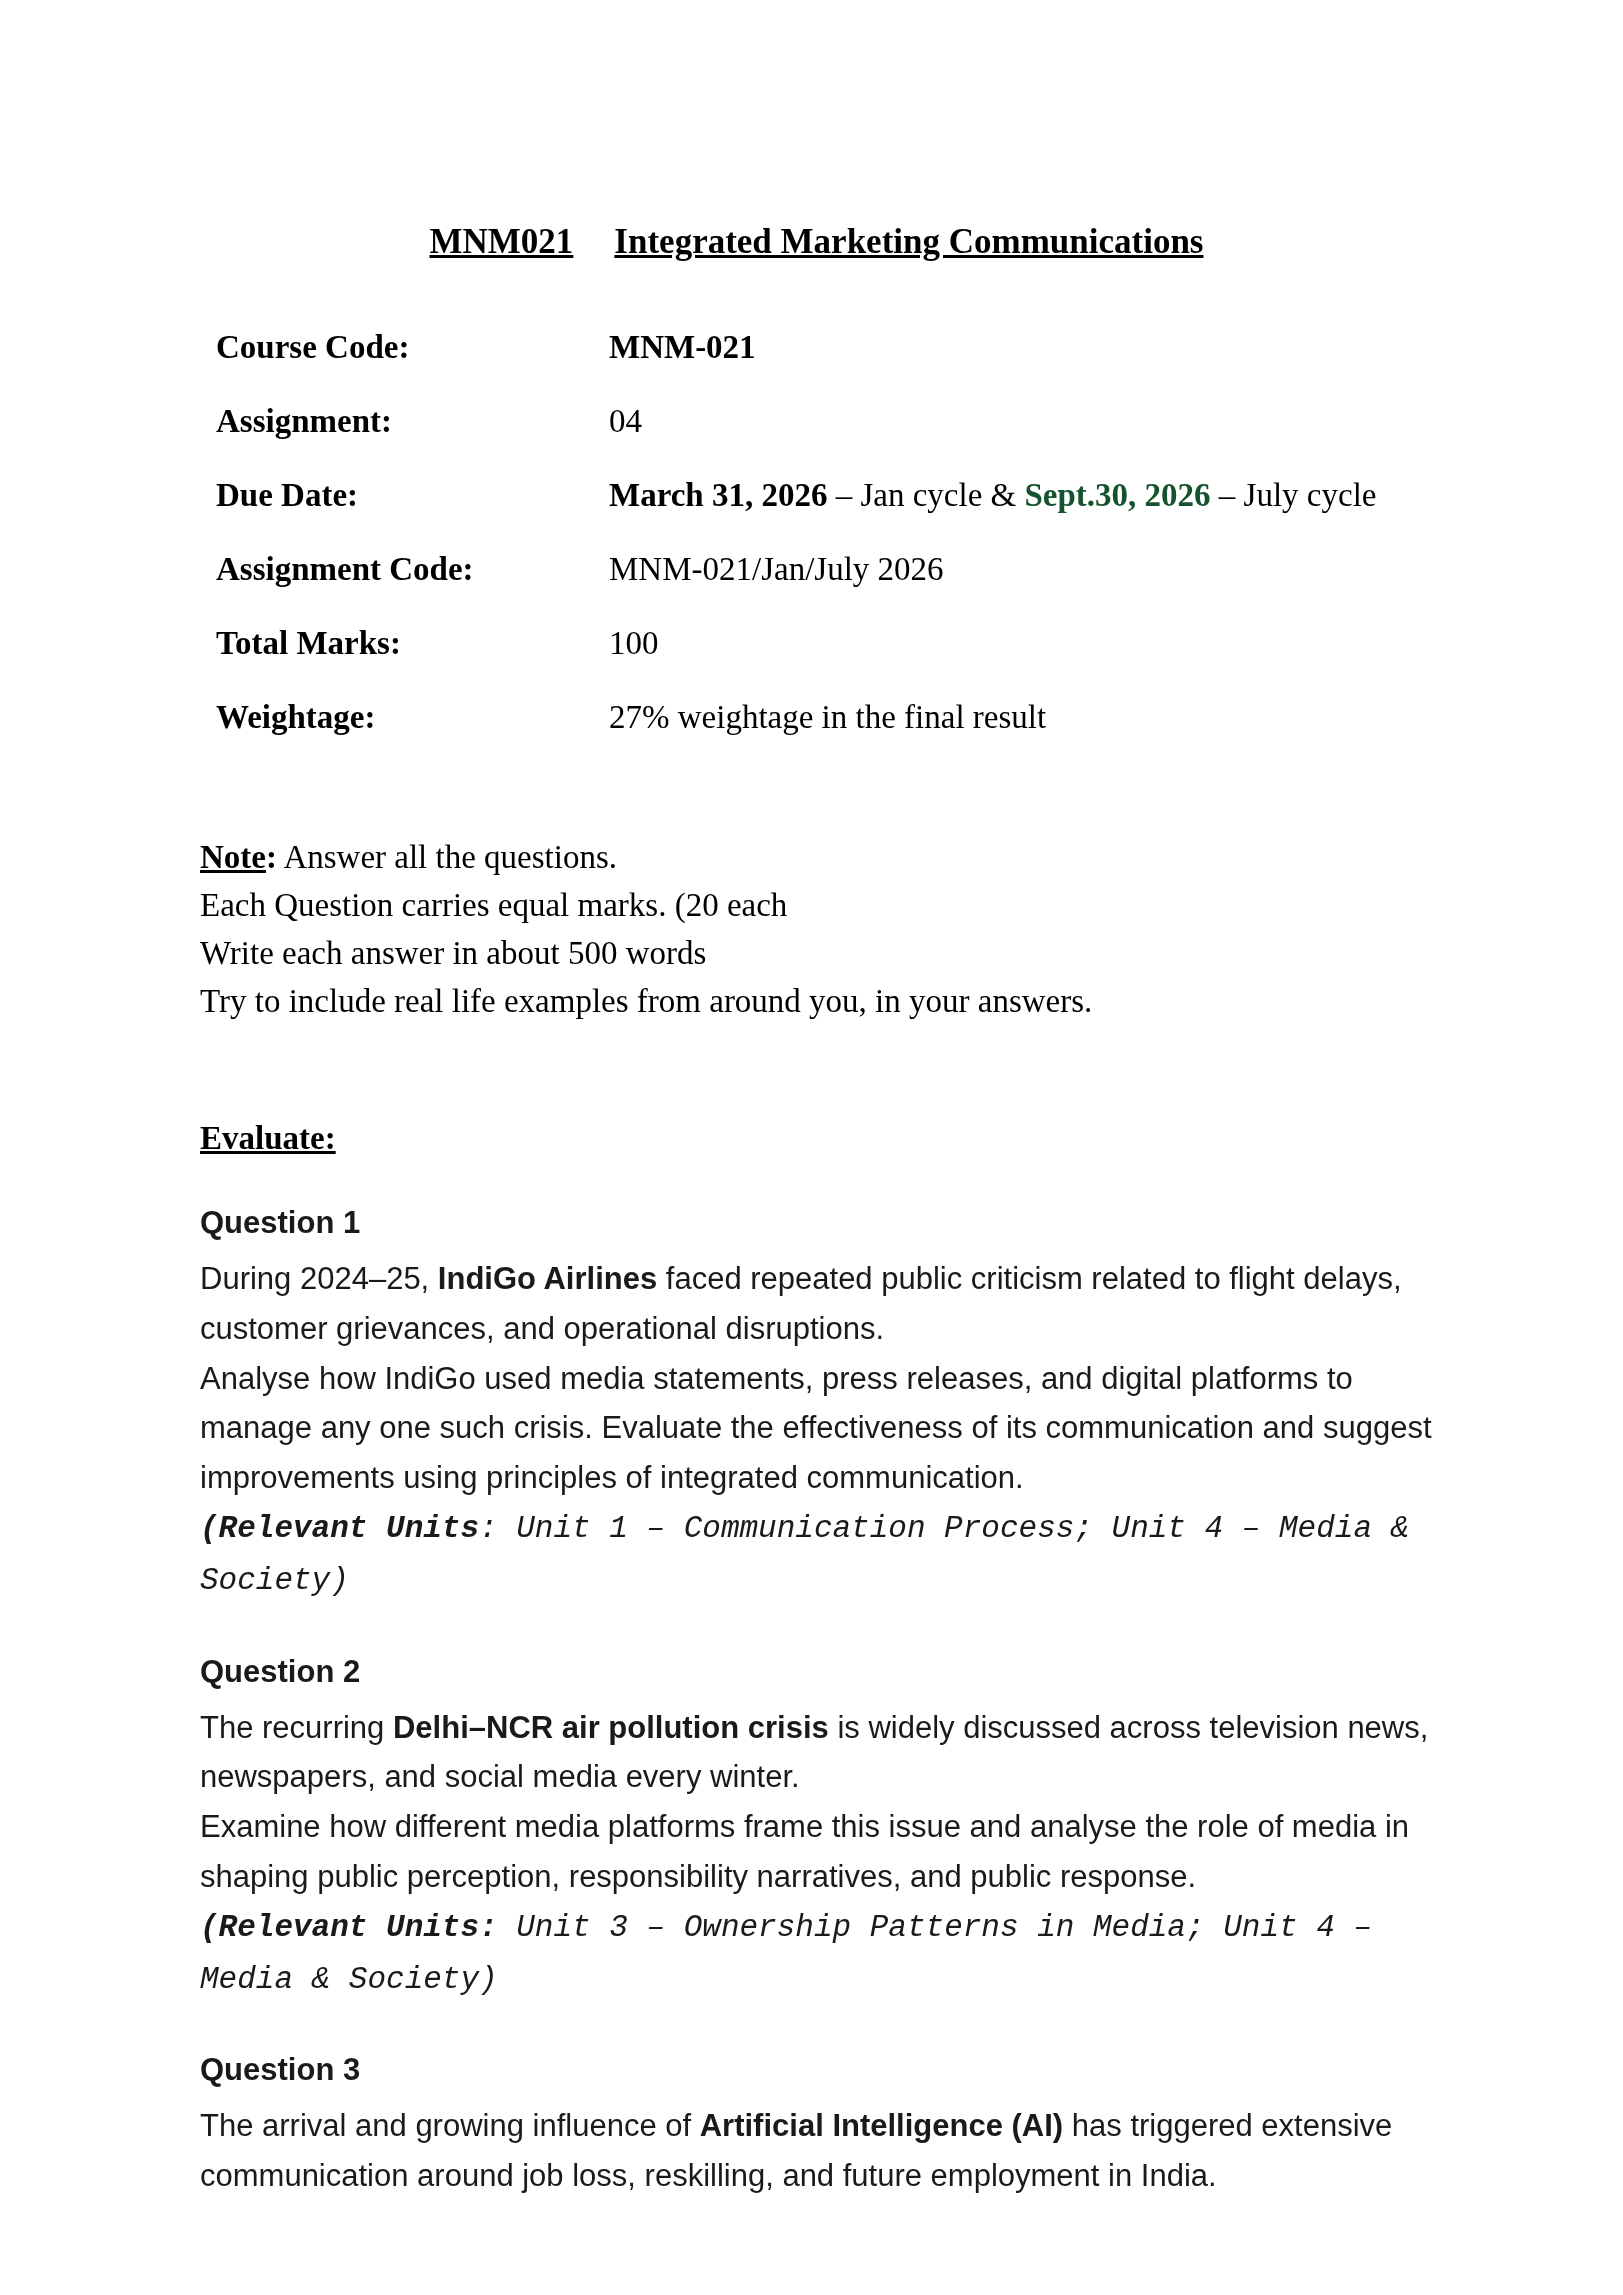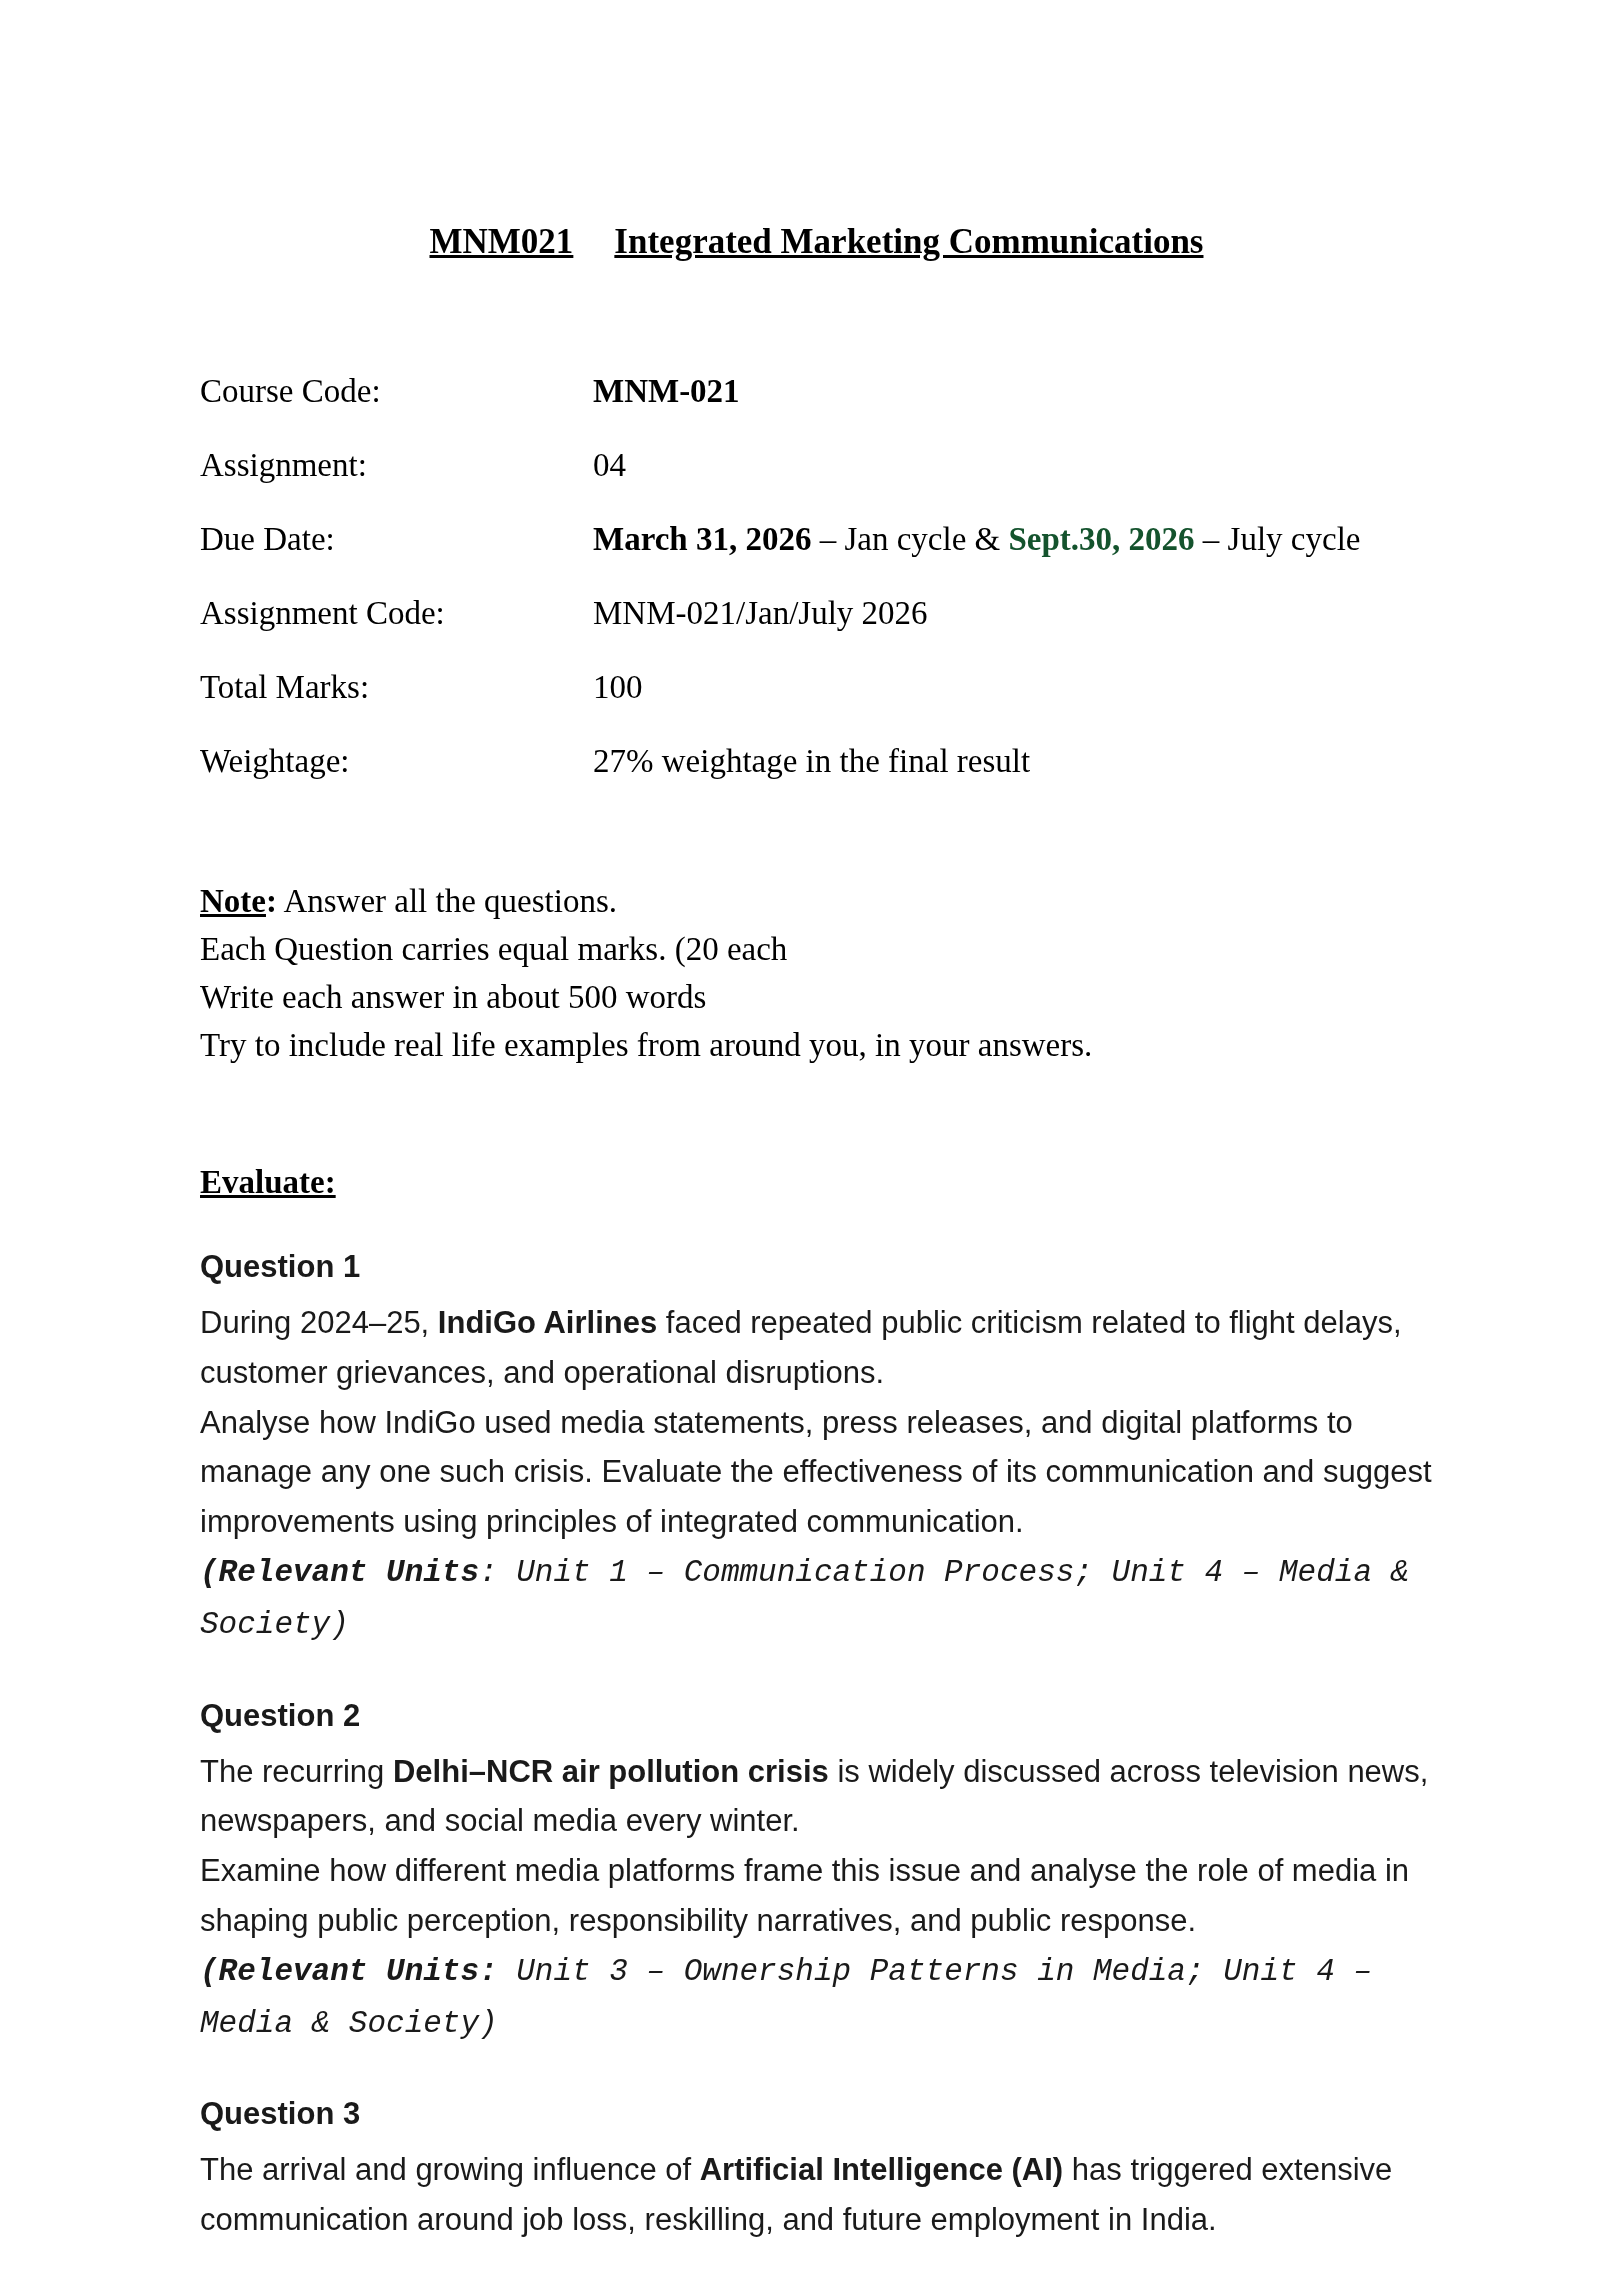--- a/index.html
+++ b/index.html
@@ -11,39 +11,40 @@
     background: #ffffff;
     padding: 222px 190px 65px 200px;
     font-family: "Liberation Serif", serif;
     color: #000000;
     overflow: hidden;
   }
   .doc-title {
     text-align: center;
     font-size: 35px;
     font-weight: bold;
-    margin-bottom: 111px;
+    margin-bottom: 67px;
     white-space: nowrap;
   }
   .doc-title .title-code {
     text-decoration: underline;
     margin-right: 41px;
   }
   .doc-title .title-text {
     text-decoration: underline;
   }
   .meta { font-size: 33px; }
   .meta-row {
     display: flex;
     align-items: baseline;
     margin-bottom: 37px;
   }
   .meta-label {
     flex: 0 0 393px;
-    font-weight: normal;
+    font-weight: bold;
+    margin-left: 16px;
   }
   .meta-value { flex: 1; }
   .note-block {
     margin-top: 98px;
     font-size: 33px;
     line-height: 1.45;
   }
   .questions-heading {
     margin-top: 95px;
     font-size: 33px;

